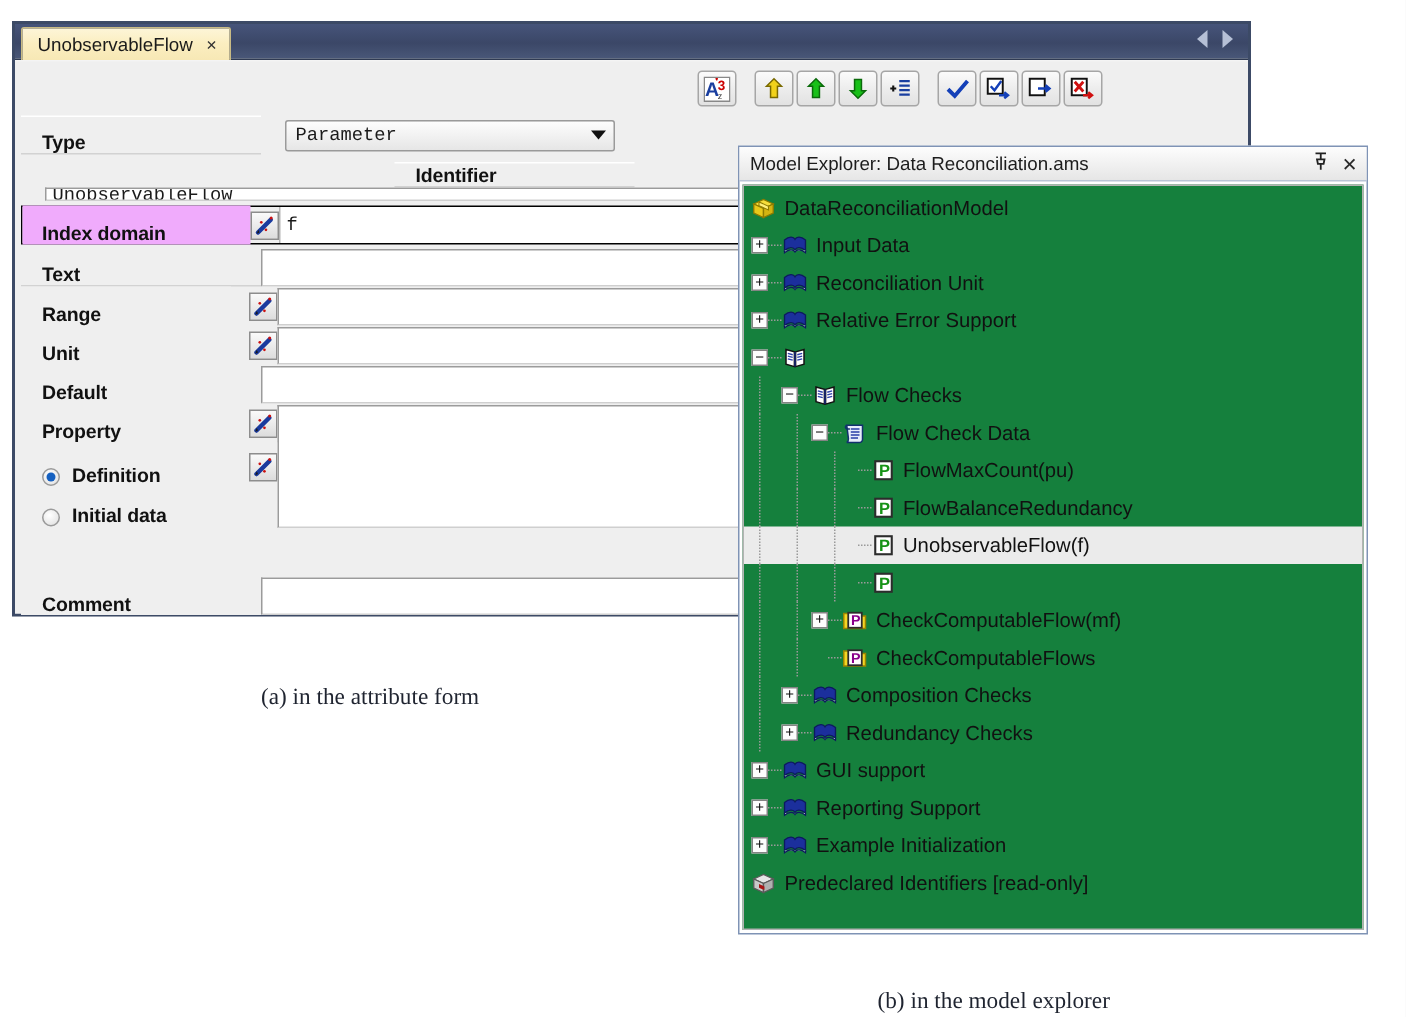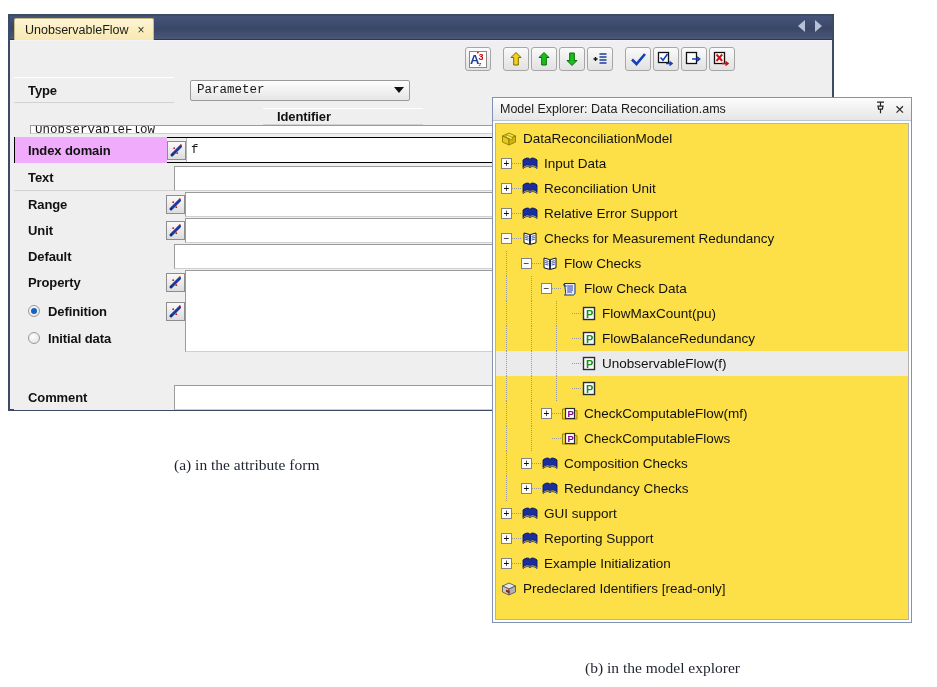--- a/index.html
+++ b/index.html
@@ -120,21 +120,21 @@
     left: 0;
     height: 26px;
     display: flex;
     align-items: center;
     box-sizing: border-box;
   }
   .attr-label-cell {
     width: 160px;
     height: 26px;
     display: flex;
-    align-items: center;
+    align-items: flex-end;
     box-sizing: border-box;
     padding-left: 14px;
     background: #efefef;
     border-top: 1px solid #ffffff;
     border-bottom: 1px solid #d2d2d2;
   }
   .attr-label {
     font-size: 13px;
     font-weight: bold;
     color: #111;
@@ -229,21 +229,21 @@
     box-sizing: border-box;
     font-size: 12.5px;
     color: #1c1c1c;
   }
   .exp-title-text { flex: 1; }
   .exp-title-btns { display: flex; gap: 9px; align-items: center; color: #2a2a2a; font-size: 12.5px; }
   .exp-tree {
     position: absolute;
     left: 2px; right: 2px;
     top: 25px; bottom: 2px;
-    background: #fde047;
+    background: #15803d;
     border: 1px solid #b3b3b3;
     box-sizing: border-box;
     overflow: hidden;
     padding-top: 2px;
   }
   .node {
     height: 25px;
     display: flex;
     align-items: center;
     position: relative;
@@ -585,21 +585,20 @@
       <span class="expander">−</span>
       <span class="dotlead"></span>
       <span class="node-icon">
         <svg width="18" height="15" viewBox="0 0 18 15">
             <path d="M3 2 L8.6 3.6 L8.6 13.4 L3 11.8 Z" fill="#fff" stroke="#121212" stroke-width="1"></path>
             <path d="M9.4 3.6 L15 2 L15 11.8 L9.4 13.4 Z" fill="#fff" stroke="#121212" stroke-width="1"></path>
             <path d="M4.2 4.6 L7.5 5.5 M4.2 6.4 L7.5 7.3 M4.2 8.2 L7.5 9.1 M10.5 5.5 L13.8 4.6 M10.5 7.3 L13.8 6.4 M10.5 9.1 L13.8 8.2" stroke="#2b3fa8" stroke-width="0.9"></path>
             <path d="M8.6 3.6 L9.4 3.6 L9.4 13.4 L8.6 13.4 Z" fill="#1b2f9c"></path>
           </svg>
       </span>
-      <span class="node-label">Checks for Measurement Redundancy</span>
     </div>
 
     <div class="node">
       <span style="width:5px;flex:none;"></span>
       <span class="vline" style="left:10px;"></span>
       <span class="exp-spacer"></span>
       <span style="width:9px;flex:none;"></span>
       <span class="expander">−</span>
       <span class="dotlead"></span>
       <span class="node-icon">

